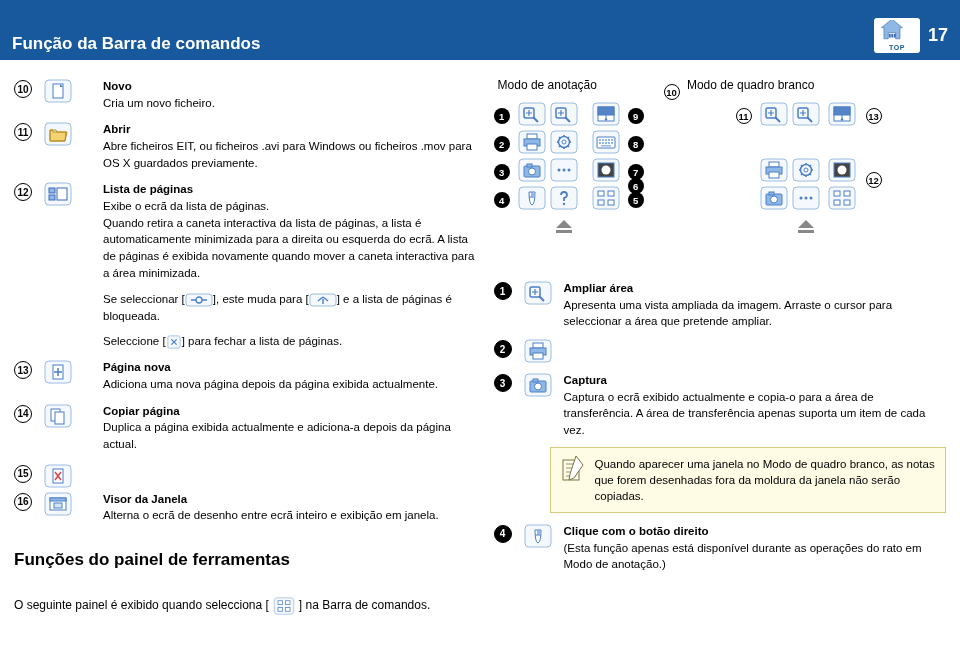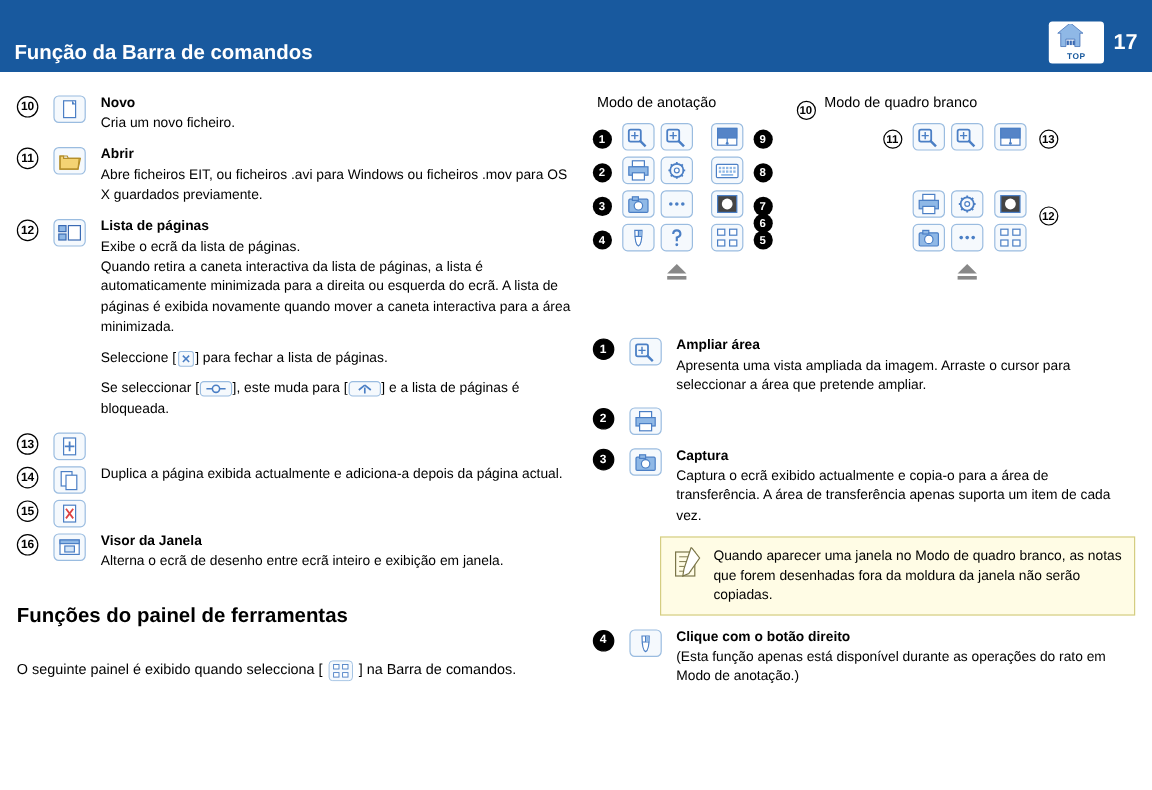--- a/index.html
+++ b/index.html
@@ -17,21 +17,21 @@
   .col-left { flex: 1.02; }
   .col-right { flex: 1; }
   
   .intro { font-size: 12px; line-height: 1.5; margin-bottom: 10px; }
   
   .func-row { display: flex; gap: 10px; margin-bottom: 2px; }
   .func-num { width: 18px; height: 18px; border-radius: 50%; background: #fff; border: 1.5px solid #000; color: #000; font-size: 10px; font-weight: bold; display: flex; align-items: center; justify-content: center; flex-shrink: 0; margin-top: 2px; }
   .func-num.black { background: #000; color: #fff; border-color: #000; }
   .func-icon { width: 32px; height: 26px; flex-shrink: 0; display: flex; align-items: center; justify-content: center; margin-top: 0px; }
   .func-icon svg { width: 28px; height: 24px; }
-  .func-body { flex: 1; line-height: 1.45; }
+  .func-body { flex: 1; line-height: 1.45; margin-left: 19px; }
   .func-title { font-weight: bold; }
   .func-desc { margin-bottom: 8px; }
   
   .inline-icon { display: inline-block; vertical-align: middle; width: 28px; height: 14px; }
   .inline-icon.sq { width: 16px; }
   .inline-icon svg { width: 100%; height: 100%; }
   
   .section-title { font-size: 17px; font-weight: bold; margin-top: 18px; margin-bottom: 26px; }
   
   .right-headers { display: flex; gap: 90px; padding-left: 4px; margin-bottom: 4px; }
@@ -265,51 +265,56 @@
         <div>Exibe o ecrã da lista de páginas.</div>
         <div class="func-desc">Quando retira a caneta interactiva da lista de páginas, a lista é automaticamente minimizada para a direita ou esquerda do ecrã. A lista de páginas é exibida novamente quando mover a caneta interactiva para a área minimizada.</div>
       </div>
     </div>
 
     <div class="func-row">
       <div style="width:18px;flex-shrink:0"></div>
       <div class="spacer-col"></div>
       <div class="func-body">
         <div class="func-desc">
-          <span>Seleccione [</span><span class="inline-icon sq"><svg viewBox="0 0 16 16">
-                <use href="#i-close"></use>
-              </svg></span><span>] para fechar a lista de páginas.</span>
-        </div>
-        <div class="func-desc">
           <span>Se seleccionar [</span><span class="inline-icon"><svg viewBox="0 0 28 14">
                 <use href="#i-pin"></use>
               </svg></span><span>], este muda para [</span><span class="inline-icon"><svg viewBox="0 0 28 14">
                 <use href="#i-pin2"></use>
               </svg></span><span>] e a lista de páginas é bloqueada.</span>
         </div>
+        <div class="func-desc">
+          <span>Seleccione [</span><span class="inline-icon sq"><svg viewBox="0 0 16 16">
+                <use href="#i-close"></use>
+              </svg></span><span>] para fechar a lista de páginas.</span>
+        </div>
       </div>
     </div>
 
     <div class="func-row">
       <div class="func-num">13</div>
       <div class="func-icon">
           <svg viewBox="0 0 28 24">
             <use href="#i-pagenew"></use>
           </svg>
         </div>
+      <div class="func-body">
+        <div class="func-title">Página nova</div>
+        <div class="func-desc">Adiciona uma nova página depois da página exibida actualmente.</div>
+      </div>
     </div>
 
     <div class="func-row">
       <div class="func-num">14</div>
       <div class="func-icon">
           <svg viewBox="0 0 28 24">
             <use href="#i-pagecopy"></use>
           </svg>
         </div>
       <div class="func-body">
+        <div class="func-title">Copiar página</div>
         <div class="func-desc">Duplica a página exibida actualmente e adiciona-a depois da página actual.</div>
       </div>
     </div>
 
     <div class="func-row">
       <div class="func-num">15</div>
       <div class="func-icon">
           <svg viewBox="0 0 28 24">
             <use href="#i-pagedel"></use>
           </svg>

